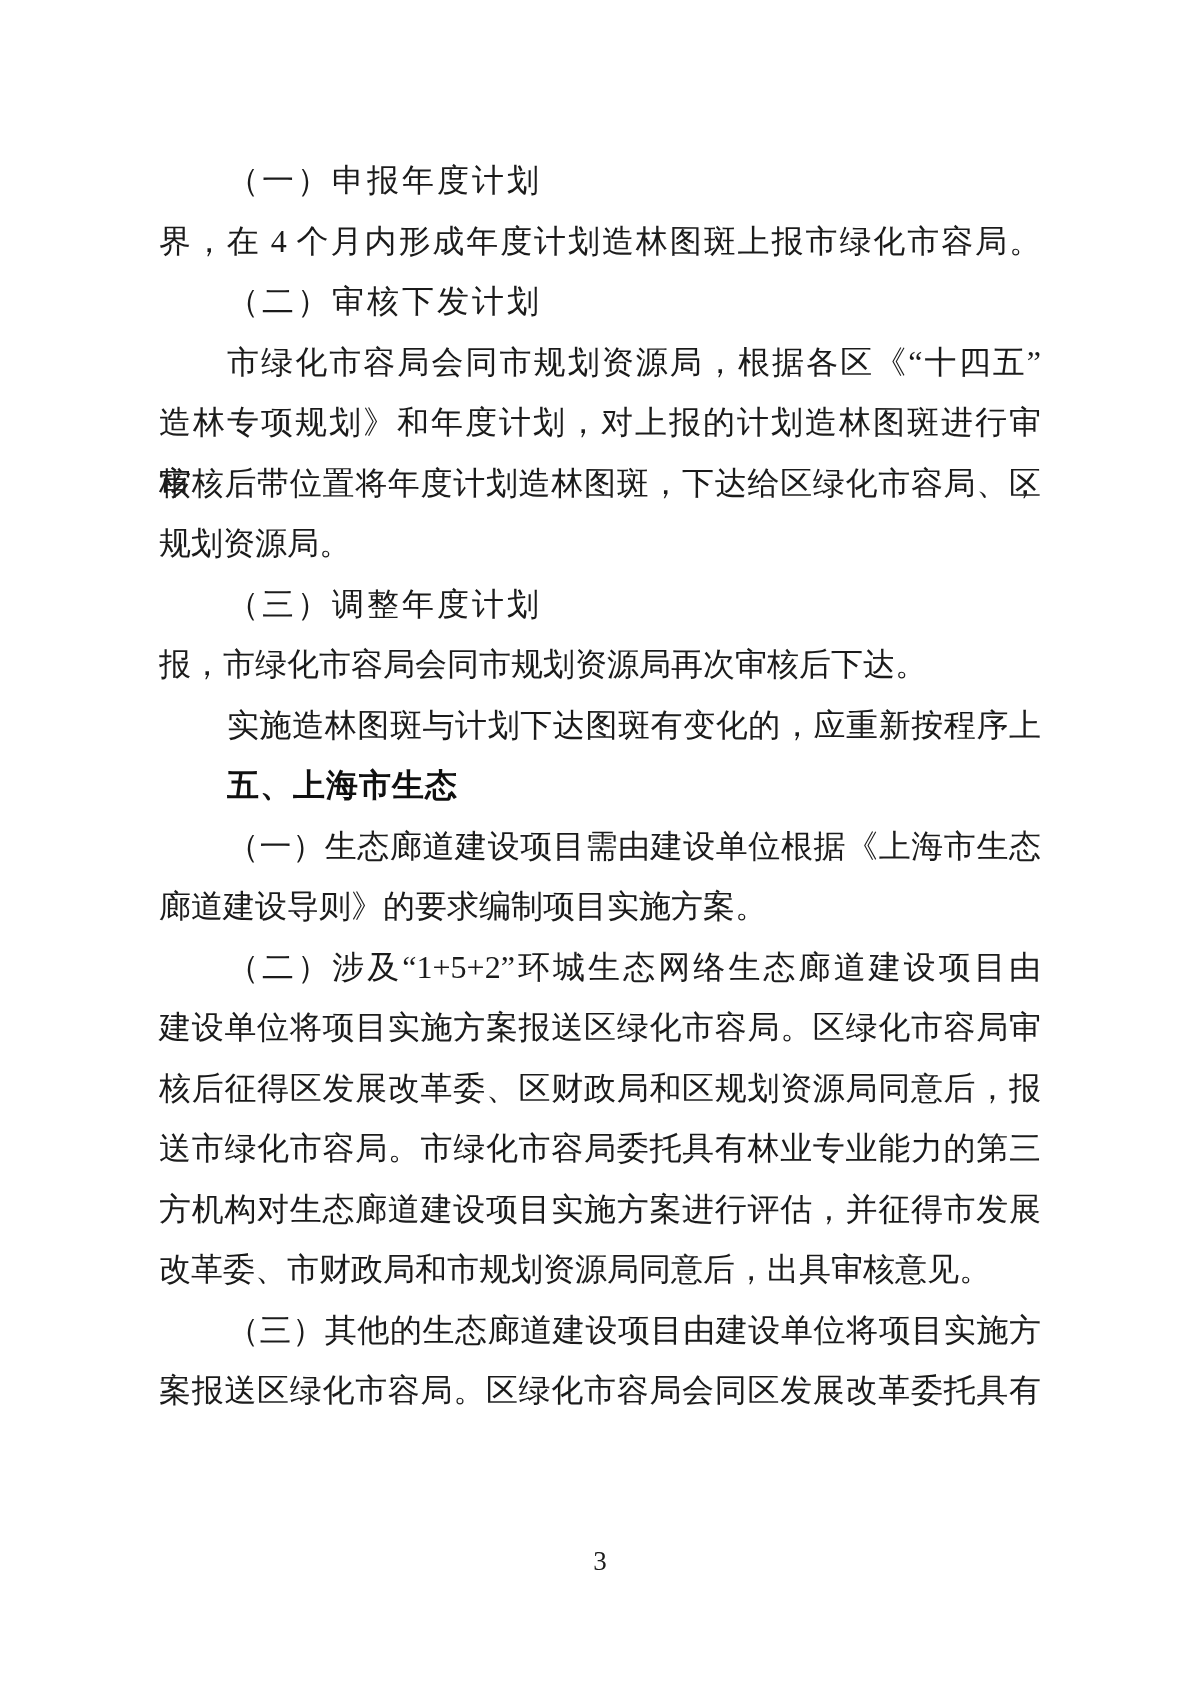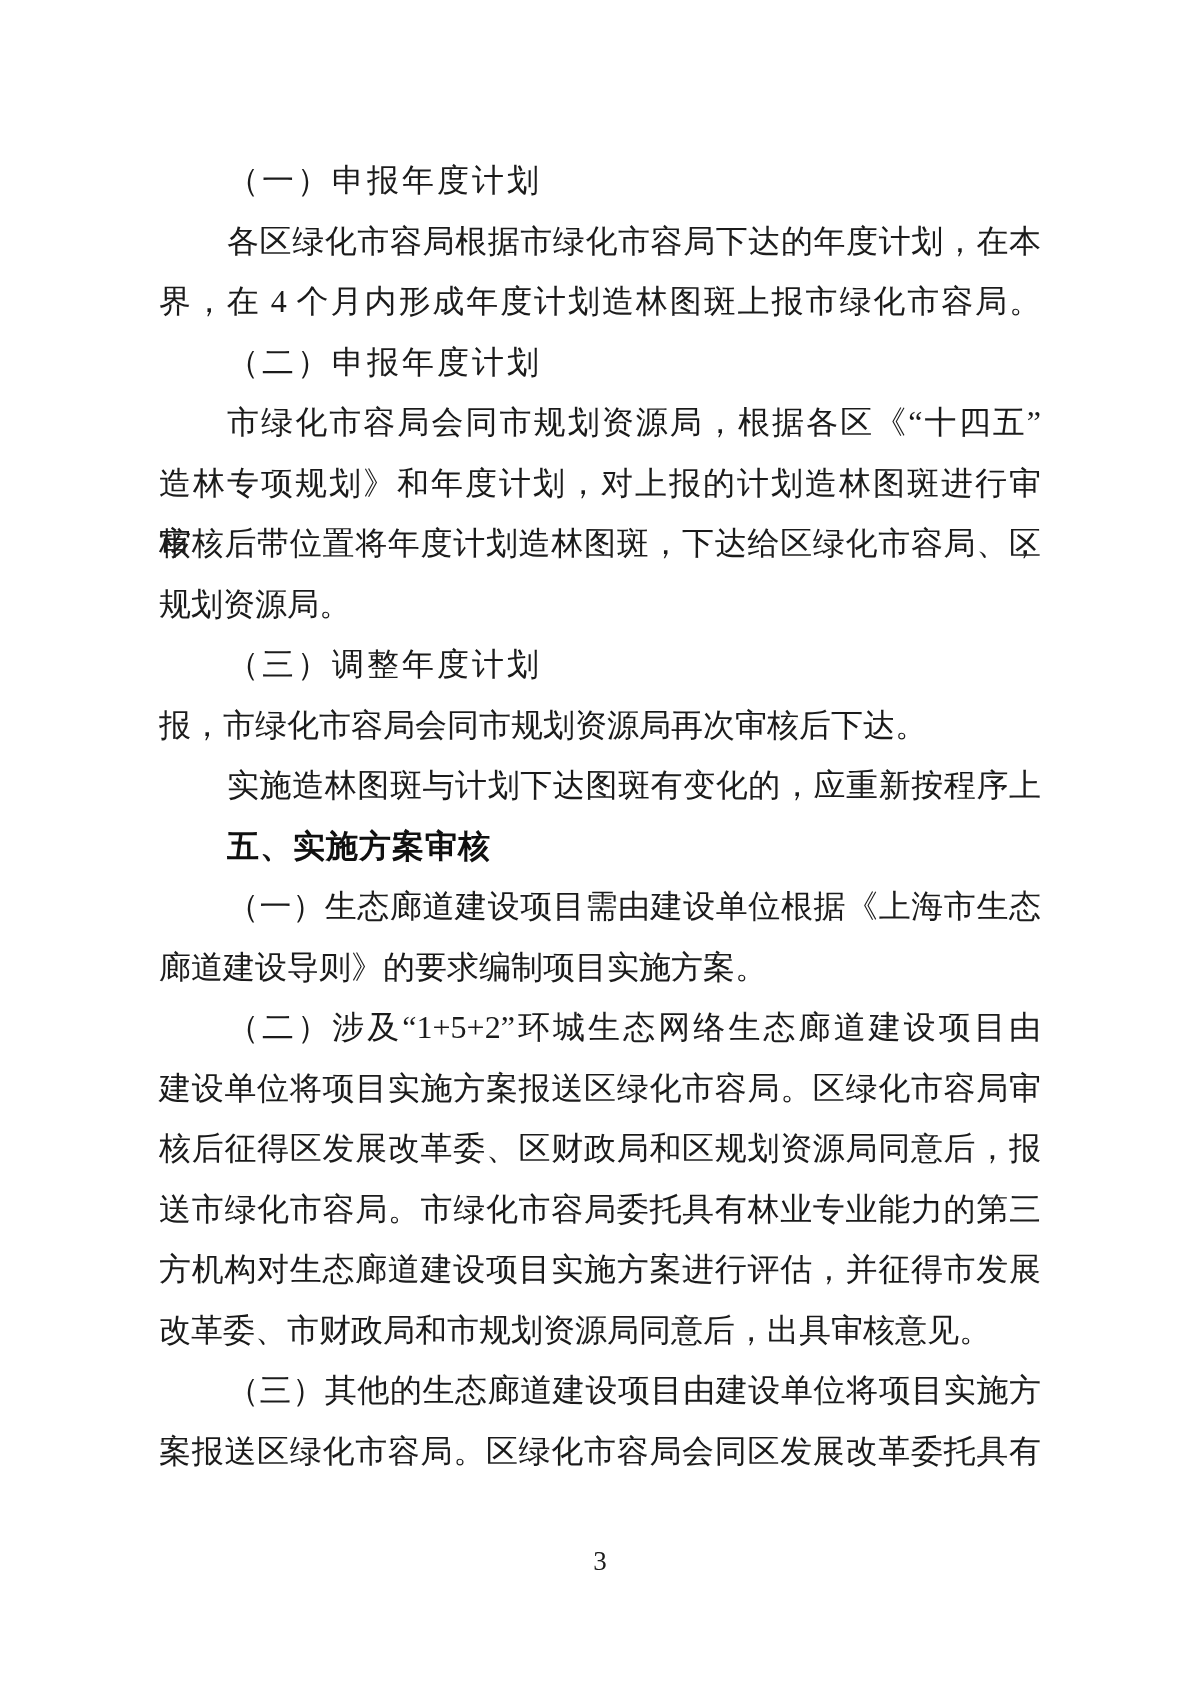--- a/index.html
+++ b/index.html
@@ -45,31 +45,30 @@
     font-size: 27px;
     color: #1b1b1b;
   }
 </style>
 </head>
 <body>
 
 <div class="page">
   <div class="content">
     <div class="line indent spread">（一）申报年度计划</div>
-    <div class="line indent fill">各区绿化市容局根据市绿化市容局下达的年度计划，在本</div>
     <div class="line fill">界，在 4 个月内形成年度计划造林图斑上报市绿化市容局。</div>
-    <div class="line indent spread">（二）申报年度计划</div>
+    <div class="line indent spread">（二）审核下发计划</div>
     <div class="line indent fill">市绿化市容局会同市规划资源局，根据各区《“十四五”</div>
     <div class="line fill">造林专项规划》和年度计划，对上报的计划造林图斑进行审核，</div>
     <div class="line fill">审核后带位置将年度计划造林图斑，下达给区绿化市容局、区</div>
     <div class="line">规划资源局。</div>
     <div class="line indent spread">（三）调整年度计划</div>
     <div class="line">报，市绿化市容局会同市规划资源局再次审核后下达。</div>
     <div class="line indent fill">实施造林图斑与计划下达图斑有变化的，应重新按程序上</div>
-    <div class="line indent heading">五、实施方案审核</div>
+    <div class="line indent heading">五、上海市生态</div>
     <div class="line indent fill">（一）生态廊道建设项目需由建设单位根据《上海市生态</div>
     <div class="line">廊道建设导则》的要求编制项目实施方案。</div>
     <div class="line indent fill">（二）涉及“1+5+2”环城生态网络生态廊道建设项目由</div>
     <div class="line fill">建设单位将项目实施方案报送区绿化市容局。区绿化市容局审</div>
     <div class="line fill">核后征得区发展改革委、区财政局和区规划资源局同意后，报</div>
     <div class="line fill">送市绿化市容局。市绿化市容局委托具有林业专业能力的第三</div>
     <div class="line fill">方机构对生态廊道建设项目实施方案进行评估，并征得市发展</div>
     <div class="line">改革委、市财政局和市规划资源局同意后，出具审核意见。</div>
     <div class="line indent fill">（三）其他的生态廊道建设项目由建设单位将项目实施方</div>
     <div class="line fill">案报送区绿化市容局。区绿化市容局会同区发展改革委托具有</div>

